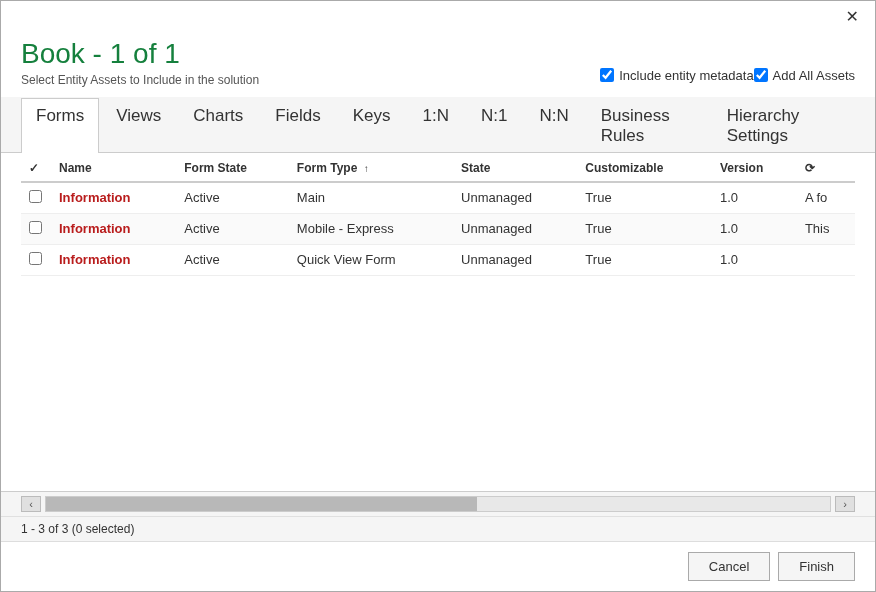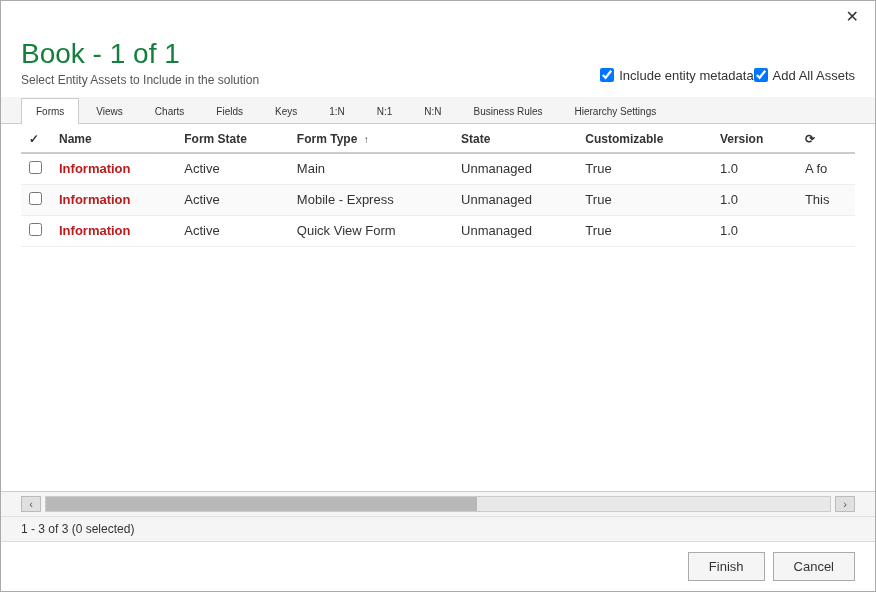--- a/index.html
+++ b/index.html
@@ -76,21 +76,21 @@
       display: flex;
       border-bottom: 1px solid #ccc;
       padding: 0 20px;
       background: #f5f5f5;
     }
     .tab {
       padding: 7px 14px;
       border: 1px solid transparent;
       border-bottom: none;
       cursor: pointer;
-      font-size: 10px;
+      font-size: 17px;
       color: #333;
       background: transparent;
       margin-right: 2px;
       position: relative;
       top: 1px;
     }
     .tab.active {
       background: #fff;
       border-color: #ccc;
       border-bottom-color: #fff;
@@ -316,16 +316,16 @@
       <div class="scrollbar-thumb"></div>
     </div>
     <div class="scroll-arrow">›</div>
   </div>
 
   <div class="status-bar">
     <span>1 - 3 of 3 (0 selected)</span>
   </div>
 
   <div class="footer">
+    <button class="btn">Cancel</button>
     <button class="btn btn-primary">Finish</button>
-    <button class="btn">Cancel</button>
   </div>
 </div>
 
 </body></html>

